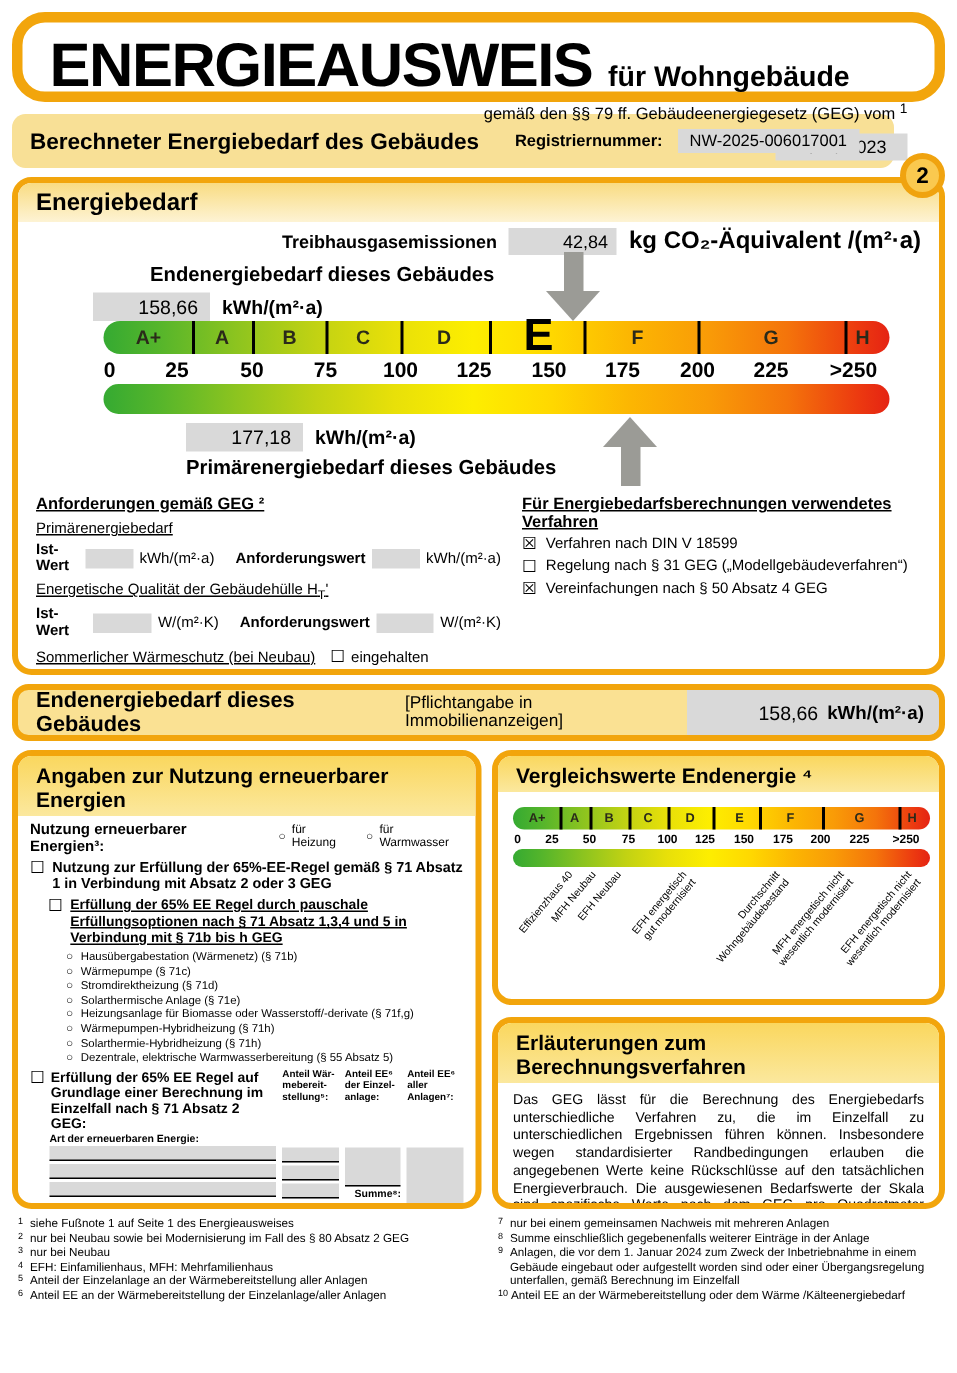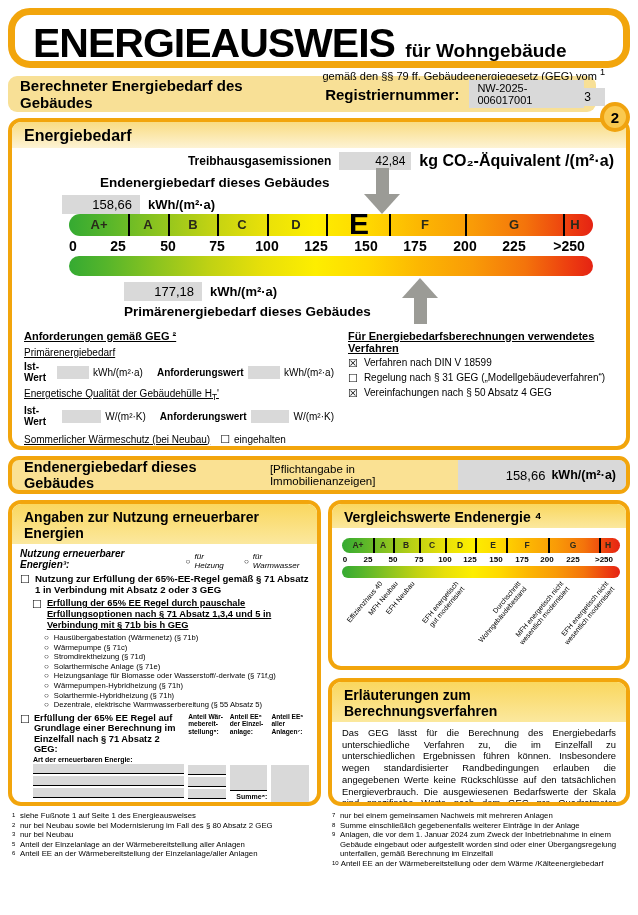--- a/index.html
+++ b/index.html
@@ -23,21 +23,21 @@
   .title-sub { font-size:19px; font-weight:bold; margin-left:6px; }
   .law-line { font-size:11px; margin-top:2px; display:flex; align-items:flex-end; gap:6px;flex-direction:column; }
   .law-line .gray-box { padding:2px 14px; font-size:12px; }
 
   
   .section-banner {
     margin-top:8px; width:588px; height:36px; background:#F8E096; border-radius:9px;
     display:flex; align-items:center; padding:0 12px; gap:10px;
   }
   .section-banner .t1 { font-size:15px; font-weight:bold; }
-  .section-banner .t2 { font-size:15px; font-weight:bold; margin-left:14px; }
+  .section-banner .t2 { font-size:11px; font-weight:bold; margin-left:14px; }
   .section-banner .gray-box { padding:2px 8px; font-size:11px; }
   .page-badge {
     position:absolute; right:8px; top:102px; width:30px; height:30px; border-radius:50%;
     border:4px solid #F0A30F; background:#FAC94F;
     display:flex; align-items:center; justify-content:center;
     font-size:15px; font-weight:bold;
   }
 
   
   .panel { border:4px solid #F2A50C; border-radius:13px; background:#fff; overflow:hidden; }
@@ -98,21 +98,21 @@
   .end-banner .val {
     margin-left:auto; background:#D9D9D9; height:100%; width:172px;
     display:flex; align-items:center; justify-content:flex-end; padding-right:10px; gap:6px;
   }
   .end-banner .val .v { font-size:13px; }
 
   
   .bottom { margin-top:6px; display:flex; gap:7px; align-items:flex-start; }
   .re-panel { width:313px; height:306px; }
   .re-content { padding:4px 8px 2px 8px; font-size:10px; }
-  .intro-row { display:flex; align-items:flex-end; font-weight:bold; font-size:10px; gap:13px;font-style:italic; }
+  .intro-row { display:flex; align-items:flex-start; font-weight:bold; font-size:10px; gap:13px; }
   .intro-opts { display:flex; gap:10px; font-size:8px; font-weight:normal; margin-left:auto; }
   .ritem { display:flex; gap:4px; align-items:center; }
   .cb-line { display:flex; gap:5px; margin-top:3px; align-items:flex-start; }
   .cb-line .txt { font-size:9.6px; font-weight:bold; line-height:11px; }
   .cb2 .txt { font-weight:bold; text-decoration:underline; font-size:9.3px; }
   .cb-indent { margin-left:12px; }
   .radio-list { margin-left:24px; margin-top:2px; }
   .radio-list .ritem { font-size:7.6px; line-height:9.6px; gap:5px; }
   .radio-list .r-glyph { font-size:8px; }
 
@@ -486,20 +486,24 @@
         </div>
       <div class="fn-item">
           <sup>2</sup>
           <span>nur bei Neubau sowie bei Modernisierung im Fall des § 80 Absatz 2 GEG</span>
         </div>
       <div class="fn-item">
           <sup>3</sup>
           <span>nur bei Neubau</span>
         </div>
       <div class="fn-item">
+          <sup>4</sup>
+          <span>EFH: Einfamilienhaus, MFH: Mehrfamilienhaus</span>
+        </div>
+      <div class="fn-item">
           <sup>5</sup>
           <span>Anteil der Einzelanlage an der Wärmebereitstellung aller Anlagen</span>
         </div>
       <div class="fn-item">
           <sup>6</sup>
           <span>Anteil EE an der Wärmebereitstellung der Einzelanlage/aller Anlagen</span>
         </div>
     </div>
     <div class="fn-col-r">
       <div class="fn-item">

